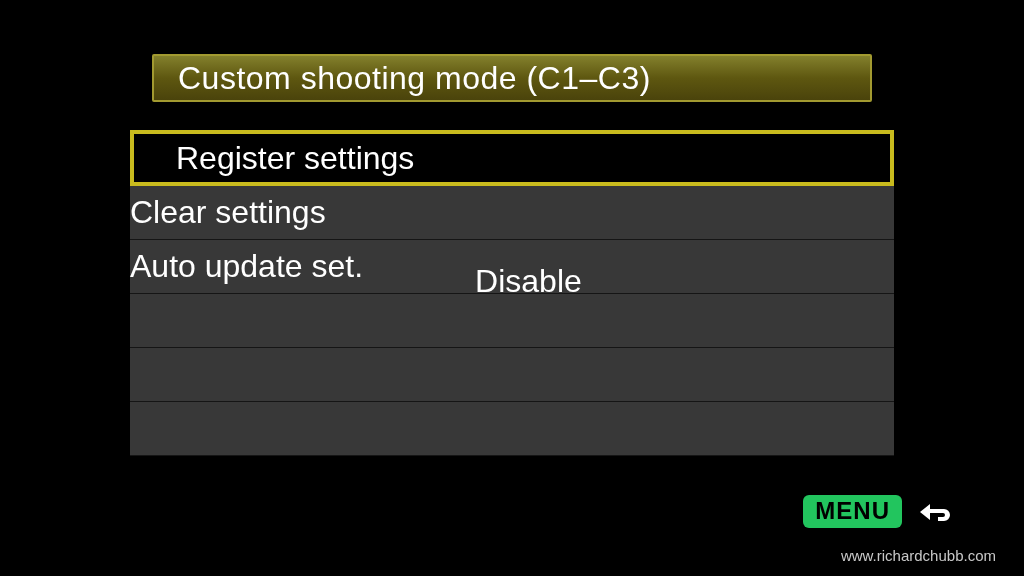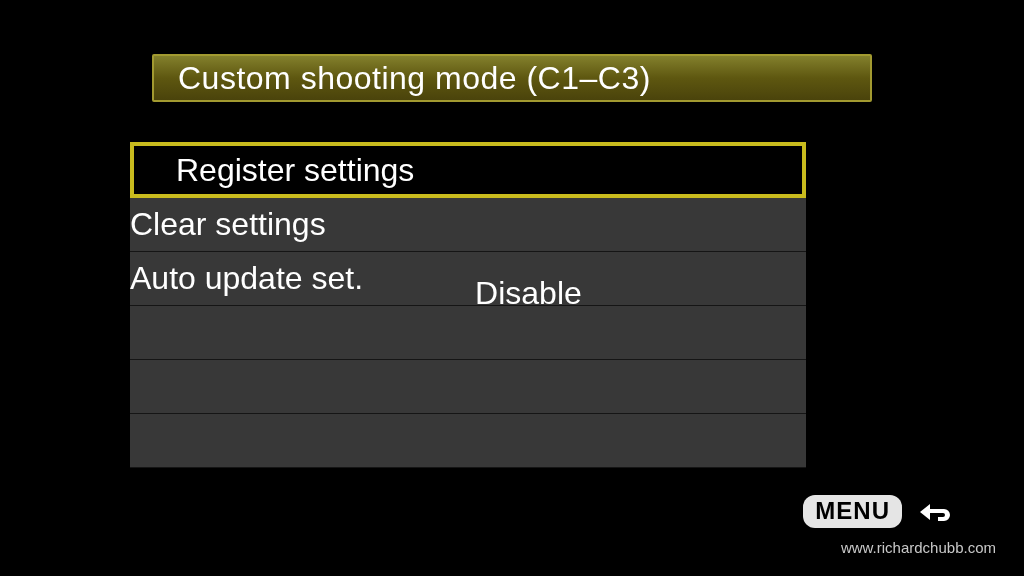--- a/index.html
+++ b/index.html
@@ -31,22 +31,22 @@
   }
   .title-text {
     color: #fff;
     font-size: 32px;
     font-weight: 400;
     letter-spacing: 0.5px;
   }
   .menu-list {
     position: absolute;
     left: 130px;
-    top: 142px;
-    width: 676px;
+    top: 130px;
+    width: 764px;
   }
   .menu-row {
     height: 54px;
     background: #383838;
     border-bottom: 1px solid #151515;
     display: flex;
     align-items: center;
     color: #fff;
     font-size: 32px;
     font-weight: 400;
@@ -64,34 +64,34 @@
   }
   .footer {
     position: absolute;
     right: 70px;
     bottom: 48px;
     display: flex;
     align-items: center;
     gap: 12px;
   }
   .menu-btn {
-    background: #e5e5e5;
+    background: #22c55e;
     color: #000;
     font-weight: 900;
     font-size: 24px;
     padding: 2px 12px 3px 12px;
-    border-radius: 12px;
+    border-radius: 6px;
     letter-spacing: 1px;
     font-family: Arial, Helvetica, sans-serif;
   }
   .back-icon svg { display: block; }
   .watermark {
     position: absolute;
     right: 28px;
-    bottom: 20px;
+    bottom: 12px;
     color: #c8c8c8;
     font-size: 15px;
     font-family: Arial, sans-serif;
   }
 </style>
 </head>
 <body>
 
 <div class="screen">
 

